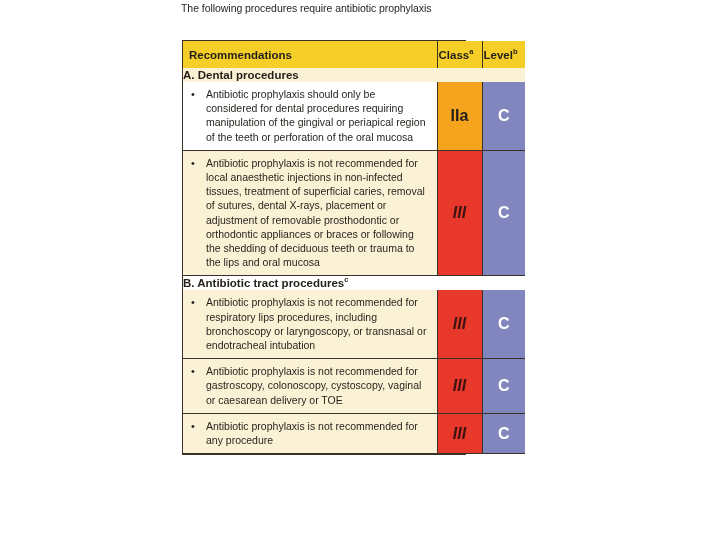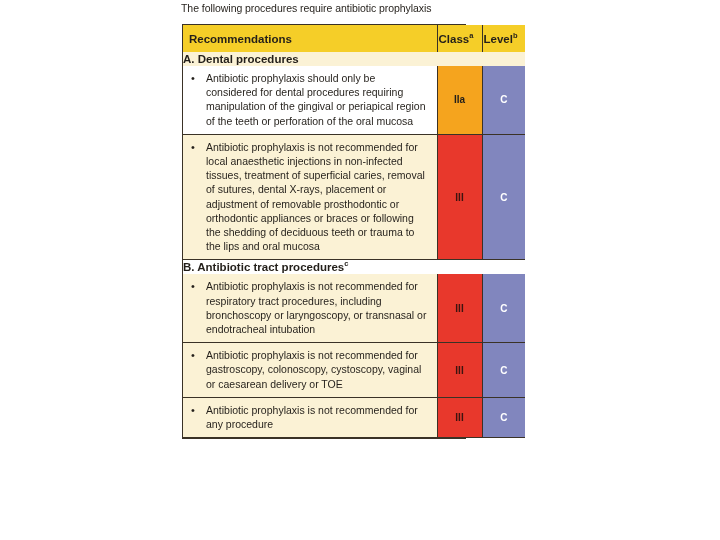--- a/index.html
+++ b/index.html
@@ -28,21 +28,21 @@
     font-size: 10.5px;
     line-height: 13px;
     color: #231f1a;
     white-space: nowrap;
     letter-spacing: -0.05px;
   }
 
   .table-wrap {
     position: absolute;
     left: 182px;
-    top: 24px;
+    top: 40px;
     width: 284px;
     border: 1.5px solid #3a3226;
     box-sizing: border-box;
     background: #ffffff;
   }
 
   table.guide {
     border-collapse: collapse;
     width: 100%;
     table-layout: fixed;
@@ -122,29 +122,29 @@
     line-height: 14.2px;
     color: #231f1a;
   }
   .bullet-text {
     flex: 1 1 auto;
   }
 
   .rec-row td.cls,
   .rec-row td.lvl {
     text-align: center;
-    font-size: 10px;
+    font-size: 16px;
     font-weight: bold;
     border-left: 1.5px solid #3a3226;
     border-bottom: 1.5px solid #3a3226;
   }
 
   
   .cls-IIa { background: #f5a41e; color: #231f1a; }
-  .cls-III { background: #e8382c; color: #3d1410; }
+  .cls-III { background: #e8382c; color: #3d1410; font-style: italic; }
   
   .lvl-C   { background: #8186be; color: #ffffff; font-weight: bold; }
 
   tr:last-child td { border-bottom: 0; }
 </style>
 </head>
 <body>
 
 <div class="page">
 
@@ -188,21 +188,21 @@
             <td class="cls cls-III">III</td>
             <td class="lvl lvl-C">C</td>
           </tr>
           <tr class="sect white">
             <td colspan="3"><span>B. Antibiotic tract procedures</span><sup>c</sup></td>
           </tr>
           <tr class="rec-row cream">
             <td class="rec">
               <div class="bullet-line">
                 <span class="bullet-dot">•</span>
-                <span class="bullet-text">Antibiotic prophylaxis is not recommended for respiratory tract procedures, including bronchoscopy or laryngoscopy, or transnasal or endotracheal intubation</span>
+                <span class="bullet-text">Antibiotic prophylaxis is not recommended for respiratory lips procedures, including bronchoscopy or laryngoscopy, or transnasal or endotracheal intubation</span>
               </div>
             </td>
             <td class="cls cls-III">III</td>
             <td class="lvl lvl-C">C</td>
           </tr>
           <tr class="rec-row cream">
             <td class="rec">
               <div class="bullet-line">
                 <span class="bullet-dot">•</span>
                 <span class="bullet-text">Antibiotic prophylaxis is not recommended for gastroscopy, colonoscopy, cystoscopy, vaginal or caesarean delivery or TOE</span>

